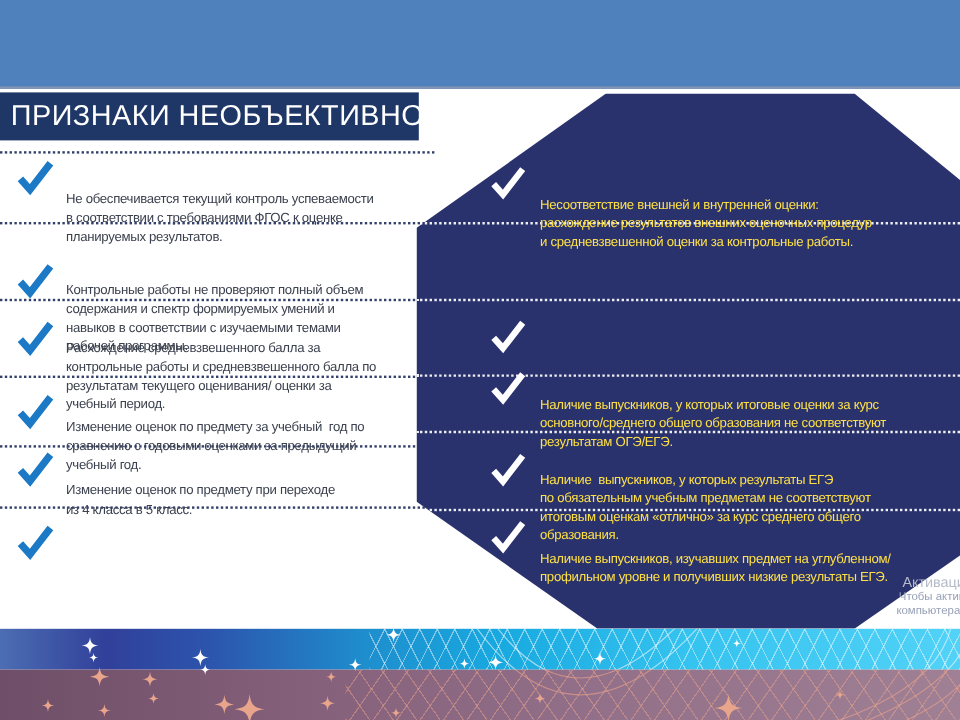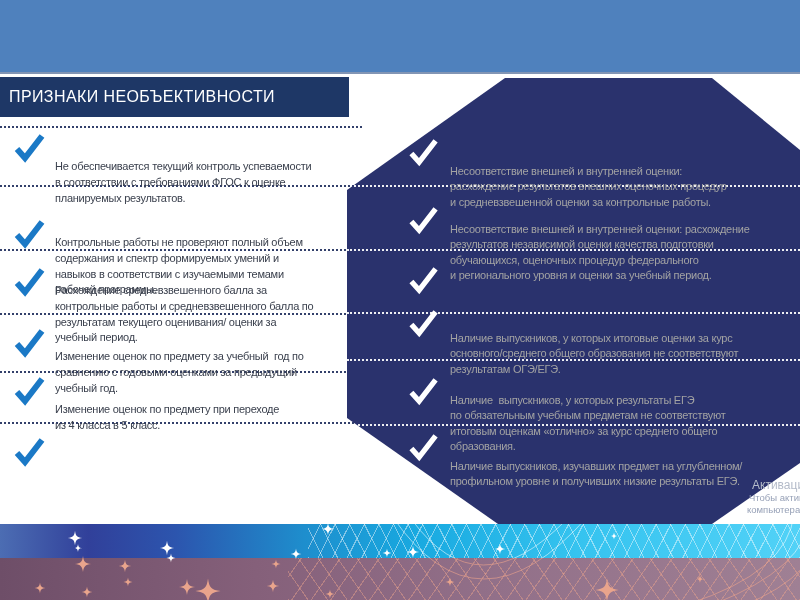--- a/index.html
+++ b/index.html
@@ -4,34 +4,34 @@
 <style>
   html,body{margin:0;padding:0;background:#888;}
   .slide{
     position:relative; width:800px; height:600px; background:#ffffff;
     overflow:hidden; font-family:"Liberation Sans", sans-serif;
   }
   
   .header-band{position:absolute;left:0;top:0;width:800px;height:72px;background:#4F81BD;border-bottom:2px solid #8295B4;}
   .title-box{
     position:absolute;left:0;top:77px;width:349px;height:40px;background:#1E3766;
-    color:#fff;font-size:16px;letter-spacing:.4px;line-height:40px;padding-left:9px;box-sizing:border-box;
+    color:#fff;font-size:24px;letter-spacing:.4px;line-height:40px;padding-left:9px;box-sizing:border-box;
     white-space:nowrap;
   }
   
   .sep-dark{position:absolute;left:0;width:362px;height:0;border-top:2px dotted #33406B;}
   .sep-white{position:absolute;left:0;right:0;height:0;border-top:2px dotted rgba(255,255,255,.92);}
   
   .row{position:absolute;display:flex;align-items:flex-start;}
   .chk{flex:0 0 33px;margin-top:2px;}
   .txt{white-space:pre;font-size:11px;letter-spacing:-0.25px;margin-top:28px;}
   .left-row{left:13px;}
   .left-row .txt{color:#3B414E;line-height:15.8px;margin-left:9px;}
   .right-row{left:60px;}
-  .right-row .txt{color:#a3a3a3;line-height:15.3px;margin-left:10px;}
+  .right-row .txt{color:#fde047;line-height:15.3px;margin-left:10px;}
   
   .octagon{
     position:absolute;left:347px;top:77px;width:453px;height:447px;background:#2A326D;
     clip-path:polygon(158px 1px,365px 1px,453px 73px,453px 386px,365px 447px,151px 447px,0px 341px,0px 113px);
   }
   
   .band-blue{
     position:absolute;left:0;top:524px;width:800px;height:34px;
     background:linear-gradient(90deg,#4C6DB3 0%,#31409A 11%,#2C55AE 22%,#1E8ECD 38%,#18A9E0 52%,#35C3EF 72%,#52D2F7 100%);
   }
@@ -127,29 +127,20 @@
     <div class="sep-white" style="top:282px"></div>
     <div class="sep-white" style="top:347px"></div>
 
     <div class="row right-row" style="top:59px">
       <svg class="chk" width="33" height="29" viewBox="0 0 33 30">
           <path d="M4 16 L12 25 L29 3" fill="none" stroke="#ffffff" stroke-width="5.5"></path>
         </svg>
       <span class="txt">Несоответствие внешней и внутренней оценки:
 расхождение результатов внешних оценочных процедур
 и средневзвешенной оценки за контрольные работы.</span>
-    </div>
-    <div class="row right-row" style="top:117px">
-      <svg class="chk" width="33" height="29" viewBox="0 0 33 30" style="margin-top:12px">
-          <path d="M4 16 L12 25 L29 3" fill="none" stroke="#ffffff" stroke-width="5.5"></path>
-        </svg>
-      <span class="txt">Несоответствие внешней и внутренней оценки: расхождение
-результатов независимой оценки качества подготовки
-обучающихся, оценочных процедур федерального
-и регионального уровня и оценки за учебный период.</span>
     </div>
     <div class="row right-row" style="top:183px">
       <svg class="chk" width="33" height="29" viewBox="0 0 33 30" style="margin-top:6px">
           <path d="M4 16 L12 25 L29 3" fill="none" stroke="#ffffff" stroke-width="5.5"></path>
         </svg>
     </div>
     <div class="row right-row" style="top:226px">
       <svg class="chk" width="33" height="29" viewBox="0 0 33 30" style="margin-top:6px">
           <path d="M4 16 L12 25 L29 3" fill="none" stroke="#ffffff" stroke-width="5.5"></path>
         </svg>

